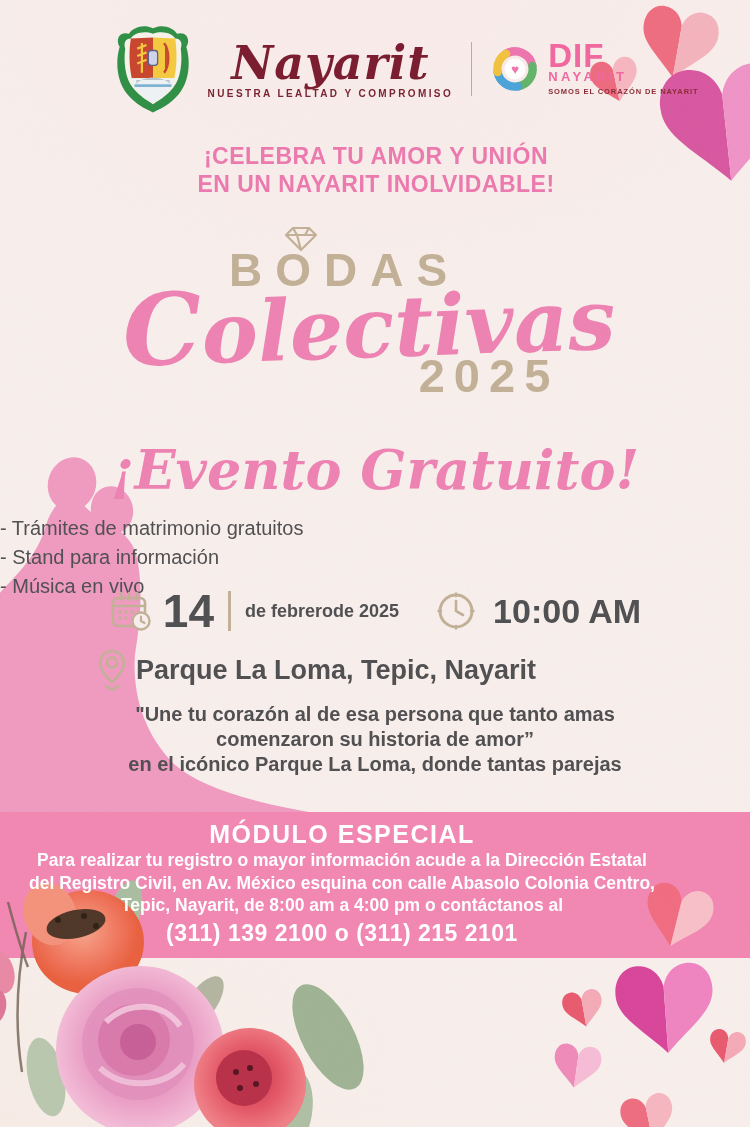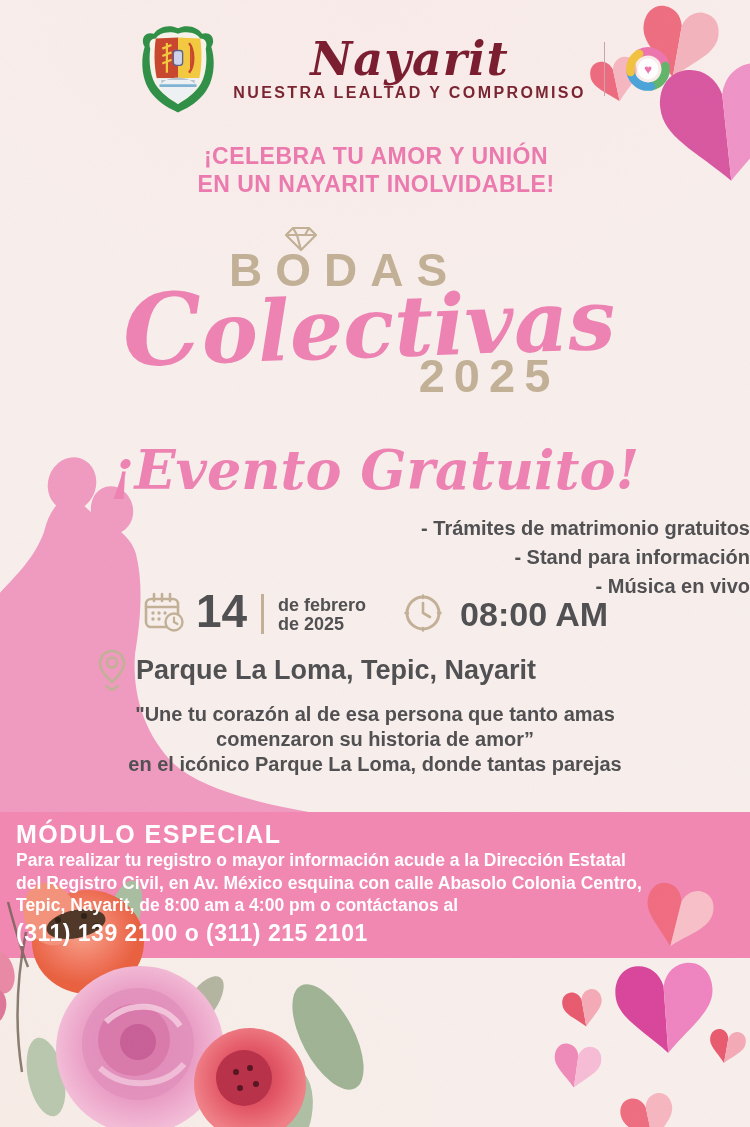--- a/index.html
+++ b/index.html
@@ -12,21 +12,21 @@
       #f8efec;
   }
   .abs{position:absolute;}
   .layer-deco{pointer-events:none;}
   .txt-layer{z-index:6;}
 
   
   .header{top:24px; left:0; width:750px; display:flex; justify-content:center; align-items:center; gap:18px; z-index:6;padding-left:32px;}
   .nayarit-block{display:flex; flex-direction:column; align-items:center;}
   .nayarit-script{font:italic 700 46px "DejaVu Serif", serif; color:var(--maroon); line-height:46px; letter-spacing:1px;}
-  .nayarit-tagline{font-size:16px; font-weight:700; letter-spacing:2.4px; color:#7a2230; margin-top:2px;}
+  .nayarit-tagline{font-size:10px; font-weight:700; letter-spacing:2.4px; color:#7a2230; margin-top:2px;}
   .logo-divider{width:1px; height:54px; background:#c9a3ab;}
   .dif-block{display:flex; align-items:center; gap:8px;}
   .dif-texts{display:flex; flex-direction:column; align-items:flex-start;}
   .dif-name{font-size:33px; font-weight:800; color:var(--dif-pink); line-height:26px; letter-spacing:1px;}
   .dif-region{font-size:13px; font-weight:800; color:var(--dif-pink); letter-spacing:3.4px;}
   .dif-tagline{font-size:7.5px; font-weight:700; color:#8a2a36; letter-spacing:0.9px; margin-top:3px;}
 
   
   .intro{top:142px; left:1px; width:750px; text-align:center; color:var(--accent-pink);
          font-size:23px; font-weight:800; line-height:28px; letter-spacing:0.5px;}
@@ -38,41 +38,41 @@
          letter-spacing:13px; padding-left:13px; transform:translateX(-37px); line-height:48px;}
   .colectivas{margin-top:-16px; font:italic 700 84px "DejaVu Serif", serif; color:var(--script-pink);
          line-height:88px; transform:rotate(-2deg) translateX(-6px);}
   .colectivas::first-letter{font-size:118%;}
   .year{margin-top:-20px; font-size:47px; font-weight:800; color:var(--tan);
          letter-spacing:9px; transform:translateX(114px); line-height:48px;}
 
   
   .free-event{top:438px; left:0; width:750px; text-align:center;
          font:italic 700 54px "DejaVu Serif", serif; color:var(--script-pink);}
-  .features{top:514px; left:0; width:750px; text-align:right; color:var(--text-dark);
-         font-size:20px; font-weight:700; line-height:29px; list-style:none; margin:0; padding:0;}
-
-  
-  .schedule{top:588px; left:0; width:750px; display:flex; justify-content:center; align-items:flex-end; gap:10px;}
+  .features{top:514px; left:0; width:750px; text-align:left; color:var(--text-dark);
+         font-size:20px; font-weight:400; line-height:29px; list-style:none; margin:0; padding:0;}
+
+  
+  .schedule{top:588px; left:0; width:750px; display:flex; justify-content:center; align-items:center; gap:10px;}
   .day{font-size:46px; font-weight:800; color:var(--text-dark); line-height:46px;}
   .vr{width:3px; height:40px; background:var(--tan); margin:0 4px;}
-  .date-lines{display:flex; flex-direction:column; align-items:flex-start;
+  .date-lines{display:flex; flex-direction:row; align-items:flex-start;
          font-size:18px; font-weight:800; color:var(--text-dark); line-height:19px;}
   .time{font-size:34px; font-weight:800; color:var(--text-dark); margin-left:6px;}
   .clock-gap{margin-left:26px;}
   .location-row{top:648px; left:0; width:632px; display:flex; justify-content:center; align-items:center; gap:8px;
          font-size:27px; font-weight:800; color:var(--text-dark);}
 
   
   .quote{top:702px; left:75px; width:600px; text-align:center; color:var(--text-dark);
          font-size:20px; font-weight:700; line-height:25px;}
 
   
   .band{top:812px; left:0; width:750px; height:146px; background:var(--band-pink); z-index:3;}
-  .band-content{position:absolute; top:7px; left:16px; width:684px; color:#ffffff; z-index:4;}
+  .band-content{position:absolute; top:7px; left:0; width:684px; text-align:center; color:#ffffff; z-index:4;}
   .module-title{font-size:25px; font-weight:800; letter-spacing:1.5px; line-height:30px;}
   .module-line{font-size:17.5px; font-weight:600; line-height:22.5px;}
   .module-phones{font-size:23px; font-weight:800; letter-spacing:0.5px; margin-top:3px;}
 </style>
 </head>
 <body>
 
 <div class="poster">
 
   <svg class="abs layer-deco" style="left:-8px; top:452px;" width="448" height="378" viewBox="0 0 448 378">
@@ -215,20 +215,25 @@
       <svg width="50" height="50" viewBox="0 0 48 48">
         <g fill="none" stroke-width="8" stroke-linecap="round">
           <path d="M15.5,9.3 A17,17 0 0 1 40.7,21" stroke="#ee74ad"></path>
           <path d="M40.7,21 A17,17 0 0 1 27,40.7" stroke="#62b46a"></path>
           <path d="M27,40.7 A17,17 0 0 1 7.3,27" stroke="#4aa3d8"></path>
           <path d="M7.3,27 A17,17 0 0 1 15.5,9.3" stroke="#f2c23e"></path>
         </g>
         <circle cx="24" cy="24" r="10" fill="#ffffff"></circle>
         <text x="24" y="29" text-anchor="middle" font-size="13" fill="#ee74ad">♥</text>
       </svg>
+      <div class="dif-texts">
+        <div class="dif-name">DIF</div>
+        <div class="dif-region">NAYARIT</div>
+        <div class="dif-tagline">SOMOS EL CORAZÓN DE NAYARIT</div>
+      </div>
     </div>
   </header>
 
   <div class="abs intro txt-layer">
     <div>¡CELEBRA TU AMOR Y UNIÓN</div>
     <div>EN UN NAYARIT INOLVIDABLE!</div>
   </div>
 
   <div class="abs title-block txt-layer">
     <div class="diamond-wrap">
@@ -272,21 +277,21 @@
     <span class="vr"></span>
     <span class="date-lines">
       <span>de febrero</span>
       <span>de 2025</span>
     </span>
     <svg class="clock-gap" width="42" height="42" viewBox="0 0 42 42">
       <circle cx="21" cy="21" r="16" fill="none" stroke="#c2b096" stroke-width="3"></circle>
       <path d="M21,11 L21,21 L28,25" fill="none" stroke="#c2b096" stroke-width="2.6" stroke-linecap="round"></path>
       <path d="M21,3.5 L21,6 M38.5,21 L36,21 M21,38.5 L21,36 M3.5,21 L6,21" stroke="#c2b096" stroke-width="2.4" stroke-linecap="round"></path>
     </svg>
-    <span class="time">08:00 AM</span>
+    <span class="time">10:00 AM</span>
   </div>
 
   <div class="abs location-row txt-layer">
     <svg width="32" height="44" viewBox="0 0 32 44">
       <g fill="none" stroke="#c2b096" stroke-width="2.6" stroke-linecap="round" stroke-linejoin="round">
         <path d="M16,3 C9,3 4,8.5 4,15 C4,24 16,34 16,34 C16,34 28,24 28,15 C28,8.5 23,3 16,3 Z"></path>
         <circle cx="16" cy="14.5" r="5"></circle>
         <path d="M10,38 L16,42 L22,38"></path>
       </g>
     </svg>

